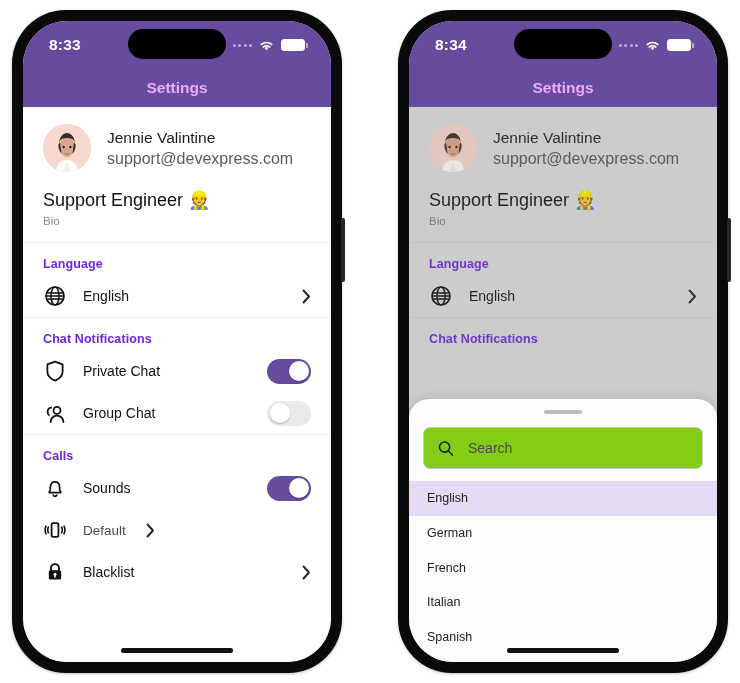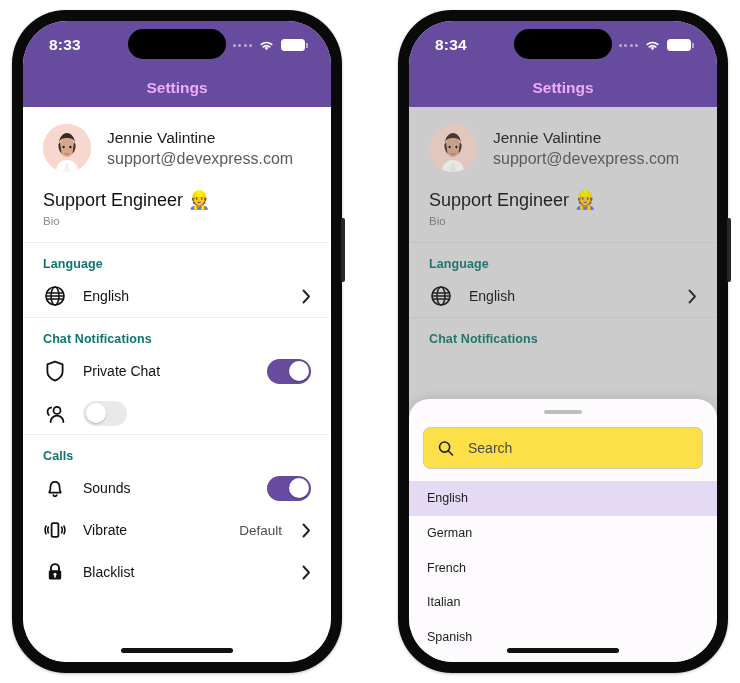--- a/index.html
+++ b/index.html
@@ -85,21 +85,21 @@
   .p-name { font-size: 15.5px; color: #1a1a1a; }
   .p-mail { font-size: 16px; color: #5b5b5b; }
 
   .bio-block { padding: 17px 0 15px 2px; }
   .bio-main { font-size: 18px; color: #111; }
   .bio-label { font-size: 11.5px; color: #8a8a8a; margin-top: 4px; }
 
   .divider { height: 1px; background: #ececec; margin: 0 2px; }
 
   .section-title {
-    font-size: 12.5px; font-weight: bold; color: #0f766e;
+    font-size: 12.5px; font-weight: bold; color: #6d28d9;
     padding: 14px 0 4px 2px; letter-spacing: .1px;
   }
 
   .row {
     display: flex; align-items: center;
     min-height: 42px; padding: 3px 2px;
     gap: 16px;
   }
   .row-icon { width: 24px; height: 24px; flex: 0 0 24px; display: flex; align-items: center; justify-content: center; }
   .row-icon svg { display:block; }
@@ -137,21 +137,21 @@
     background: #FDFBFE;
     border-radius: 20px 20px 0 0;
     box-shadow: 0 -2px 10px rgba(0,0,0,.10);
     overflow: hidden;
   }
   .grabber { width: 38px; height: 4px; border-radius: 2px; background: #bdbdbd; margin: 11px auto 0; }
   .search-wrap { padding: 13px 14px 12px; }
   .search-box {
     display: flex; align-items: center; gap: 14px;
     height: 42px; border: 1px solid #c9c9c9; border-radius: 7px;
-    background: #fde047; padding: 2px 14px;
+    background: #84cc16; padding: 2px 14px;
   }
   .search-box svg { flex: 0 0 16px; }
   .search-input {
     border: 0; outline: 0; background: transparent;
     font-family: "Liberation Sans", sans-serif;
     font-size: 14px; color: #3a3a3a; width: 100%;
   }
   .search-input::placeholder { color: #4a4a4a; }
 
   .lang-item {
@@ -259,20 +259,21 @@
           </div>
 
           <div class="row">
             <span class="row-icon">
               <svg width="22" height="22" viewBox="0 0 22 22">
                 <circle cx="13" cy="8.4" r="3.5" fill="none" stroke="#111" stroke-width="1.8"></circle>
                 <path d="M6.6 20c0-3.6 2.9-6.3 6.4-6.3S19.4 16.4 19.4 20" fill="none" stroke="#111" stroke-width="1.8" stroke-linecap="round"></path>
                 <path d="M7.2 5.6a4.2 4.2 0 0 0-3.6 4.3c0 1.3.5 2.3 1.2 3.1" fill="none" stroke="#111" stroke-width="1.8" stroke-linecap="round"></path>
               </svg>
             </span>
+            <span class="row-label">Group Chat</span>
             <div class="toggle off">
                 <div class="knob"></div>
               </div>
           </div>
         </div>
 
         <div class="divider"></div>
 
         <div class="content-inner">
           <div class="section-title">Calls</div>
@@ -291,21 +292,20 @@
           </div>
 
           <div class="row">
             <span class="row-icon">
               <svg width="22" height="22" viewBox="0 0 22 22">
                 <rect x="7.6" y="4.2" width="6.8" height="13.6" rx="1.6" fill="none" stroke="#111" stroke-width="1.8"></rect>
                 <path d="M4.4 8.2c-.9 1.8-.9 3.8 0 5.6M2 7.2c-1.2 2.5-1.2 5.1 0 7.6" stroke="#111" stroke-width="1.6" fill="none" stroke-linecap="round"></path>
                 <path d="M17.6 8.2c.9 1.8.9 3.8 0 5.6M20 7.2c1.2 2.5 1.2 5.1 0 7.6" stroke="#111" stroke-width="1.6" fill="none" stroke-linecap="round"></path>
               </svg>
             </span>
-            <span class="row-label">Vibrate</span>
             <span class="row-value">Default</span>
             <svg class="chev" viewBox="0 0 9 15">
               <path d="M1.5 1.5L7 7.5 1.5 13.5" stroke="#222" stroke-width="1.9" fill="none" stroke-linecap="round" stroke-linejoin="round"></path>
             </svg>
           </div>
 
           <div class="row">
             <span class="row-icon">
               <svg width="20" height="22" viewBox="0 0 20 22">
                 <path d="M6 9.2V7.1a4 4 0 0 1 8 0v2.1" fill="none" stroke="#111" stroke-width="1.9" stroke-linecap="round"></path>

